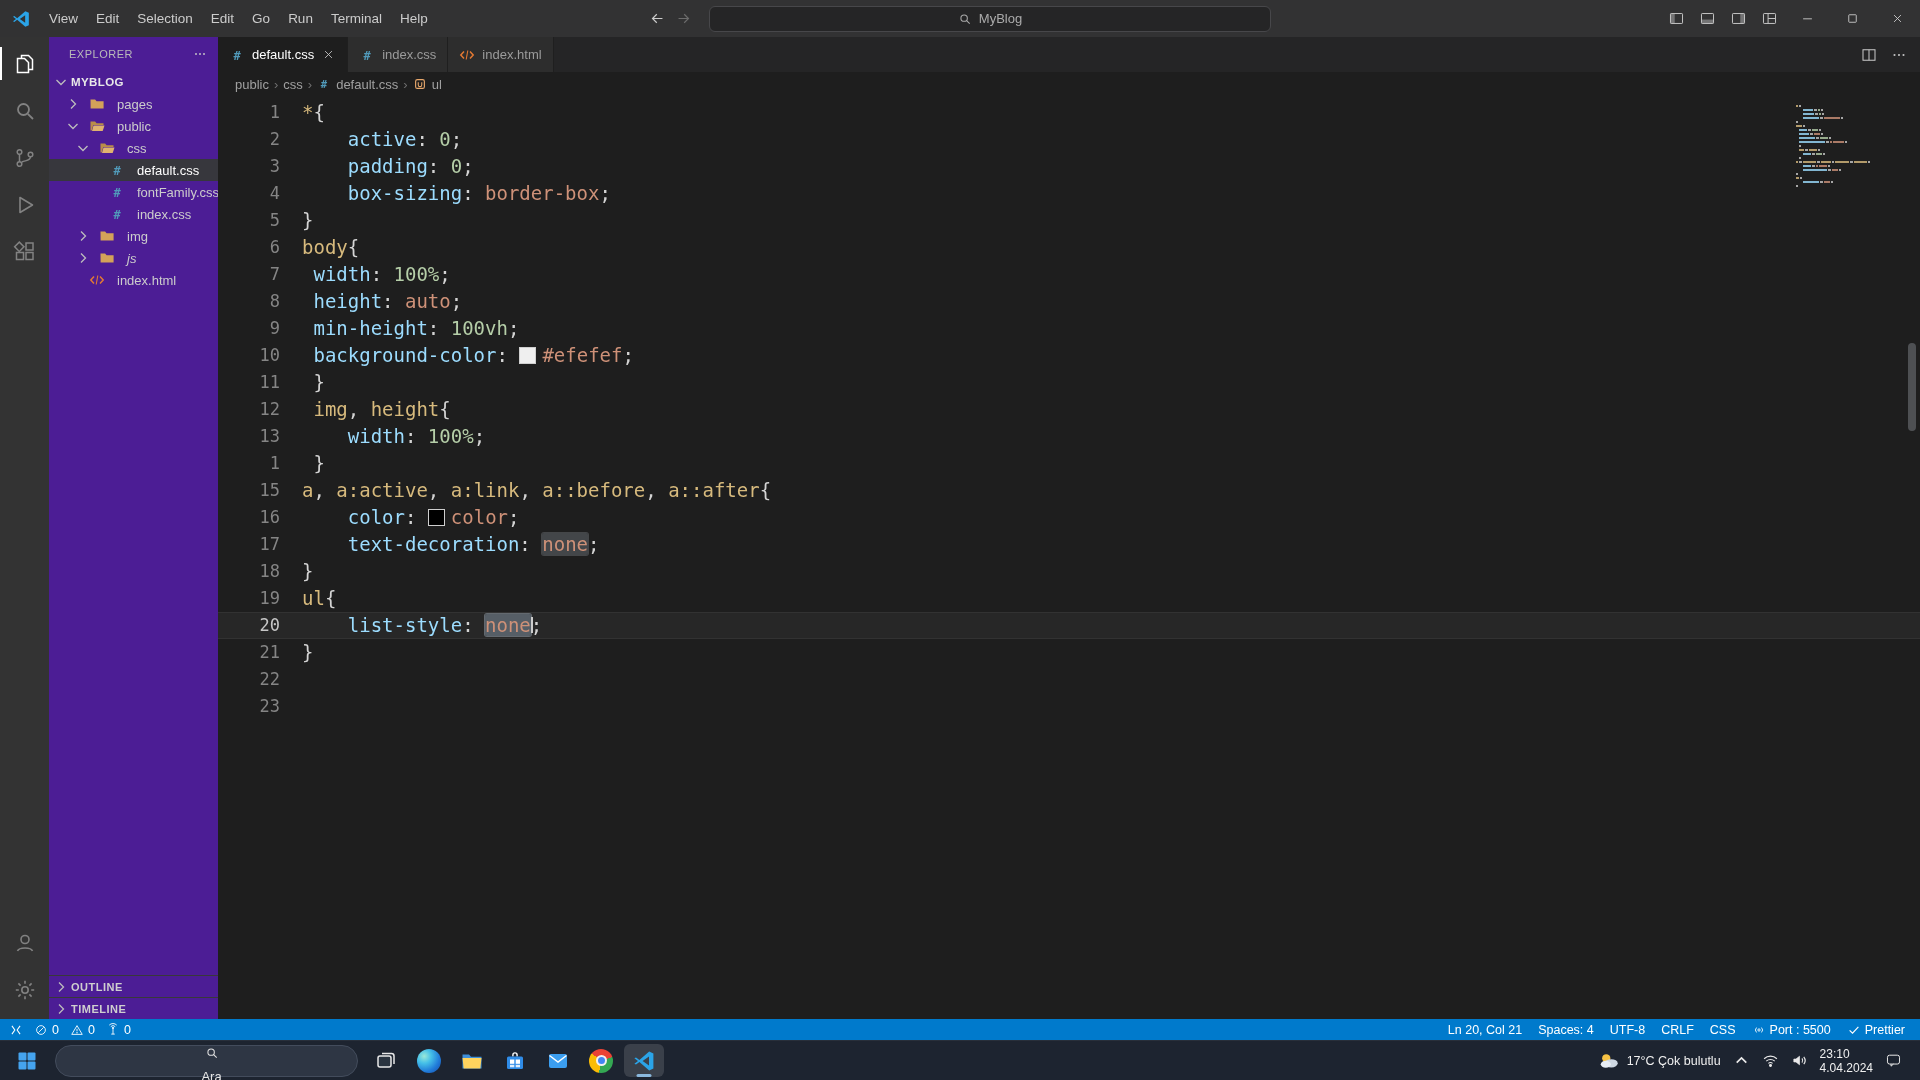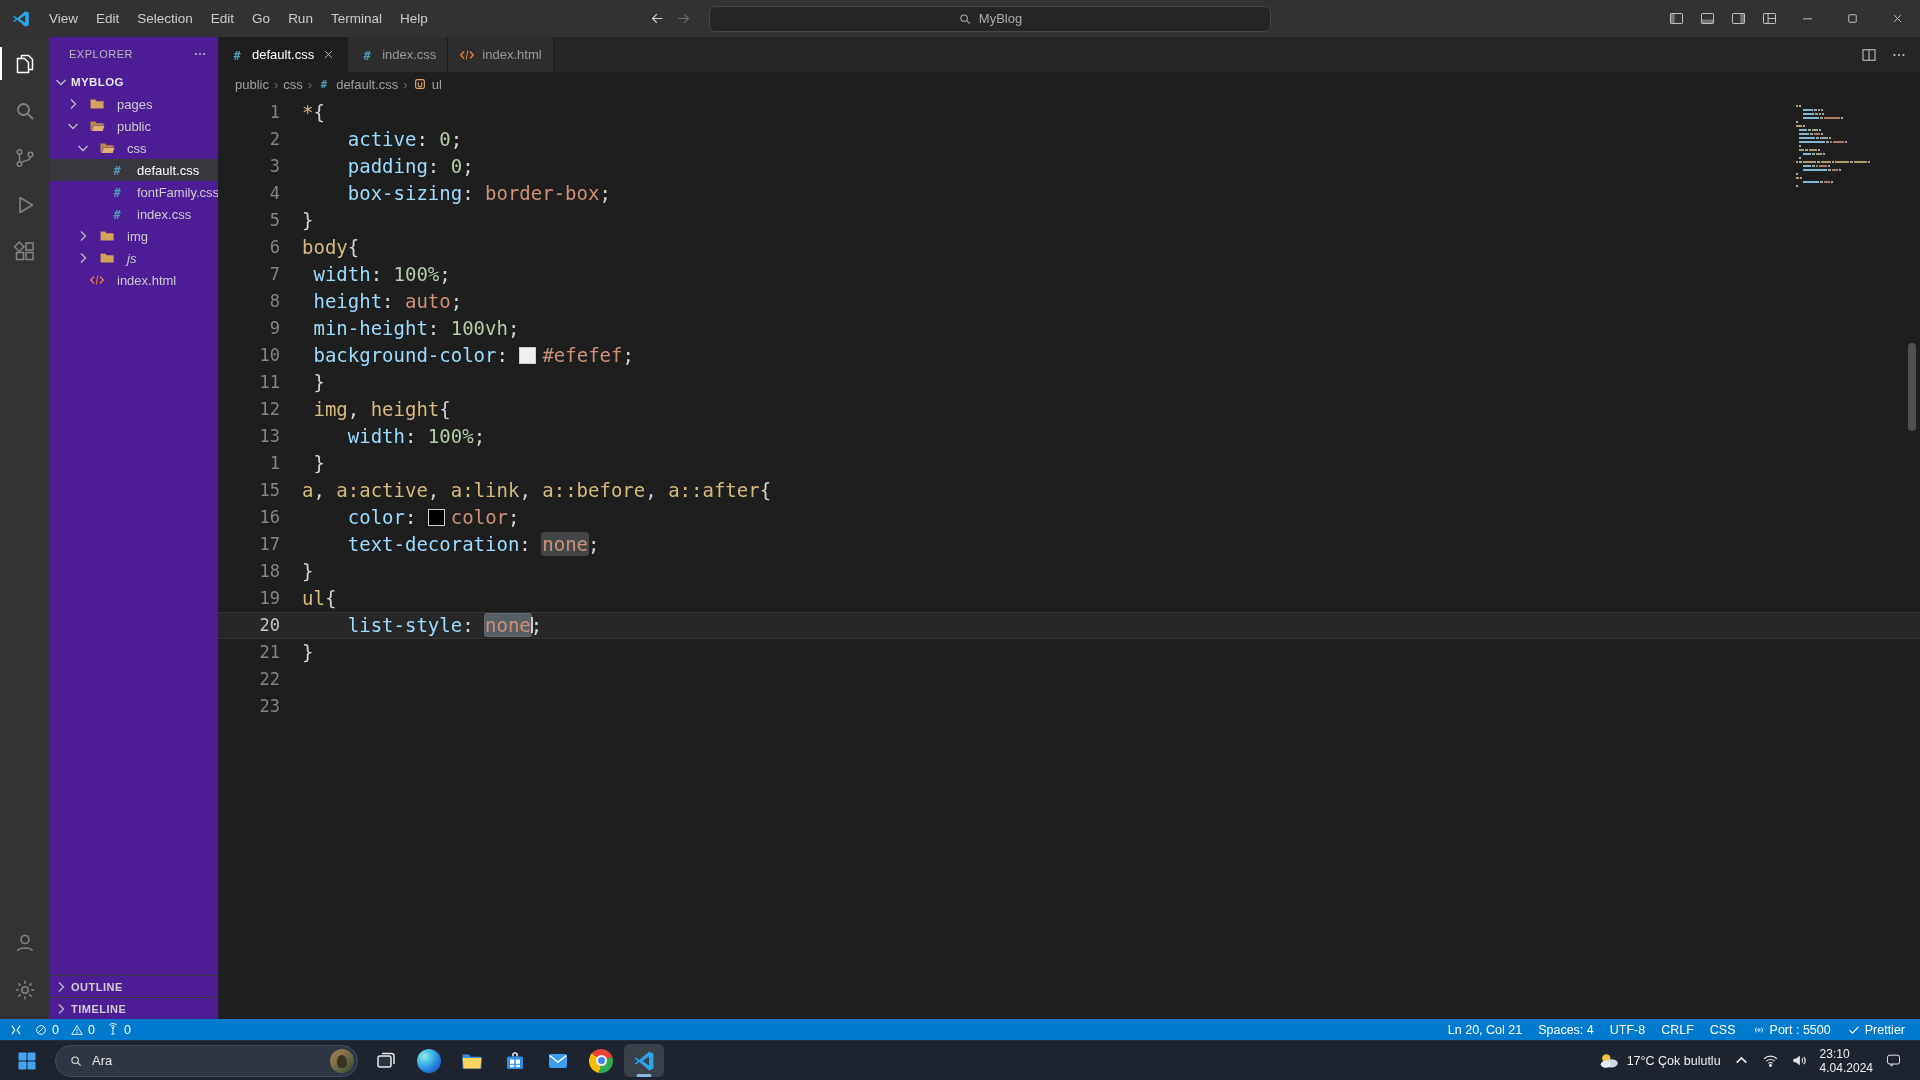--- a/index.html
+++ b/index.html
@@ -89,21 +89,21 @@
   .s14w{width:14px;height:14px;color:#ffffff;}
   .sb-right{margin-left:auto;display:flex;align-items:center;gap:16px;padding-right:15px;}
 
   
   .taskbar{position:absolute;left:0;right:0;bottom:0;height:39px;background:#1d2430;border-top:1px solid rgba(255,255,255,0.05);
     display:flex;align-items:center;padding:0 7px;gap:3px;z-index:6;}
   .tb-app{width:40px;height:33px;border-radius:6px;display:flex;align-items:center;justify-content:center;position:relative;}
   .tb-app.active{background:rgba(255,255,255,0.13);}
   .tb-app.active::after{content:'';position:absolute;bottom:0;left:50%;transform:translateX(-50%);width:15px;height:3px;border-radius:2px;background:#8ab8dd;}
   .tb-apps{display:flex;gap:3px;}
-  .tsearch{width:285px;height:30px;border-radius:16px;background:#2e3644;border:1px solid #434c5c;display:flex;align-items:center;gap:9px;padding:0 3px 0 13px;margin:0 5px;}
+  .tsearch{width:285px;height:30px;border-radius:16px;background:#2e3644;border:1px solid #434c5c;display:flex;align-items:center;gap:9px;padding:0 3px 0 13px;margin:0 5px;flex-direction:column;}
   .tsearch .icon{color:#e3e3e3;}
   .tsearch-label{font-size:13px;color:#e6e6e6;}
   .tsearch-img{width:24px;height:24px;border-radius:12px;margin-left:auto;position:relative;overflow:hidden;
     background:linear-gradient(135deg,#9a7b4f 0%,#8a744a 35%,#55613c 70%,#333f2a 100%);}
   .tsearch-img::after{content:'';position:absolute;left:7px;top:6px;width:10px;height:13px;background:#3c3023;border-radius:45% 55% 40% 40%;}
   .tb-right-zone{margin-left:auto;display:flex;align-items:center;gap:12px;padding-right:11px;}
   .weather{display:flex;align-items:center;gap:7px;font-size:12.5px;color:#f0f0f0;}
   .s22{width:22px;height:22px;}
   .tray-ic{width:17px;height:17px;color:#e9e9e9;}
   .clock{font-size:12px;color:#f0f0f0;text-align:left;line-height:14px;}

